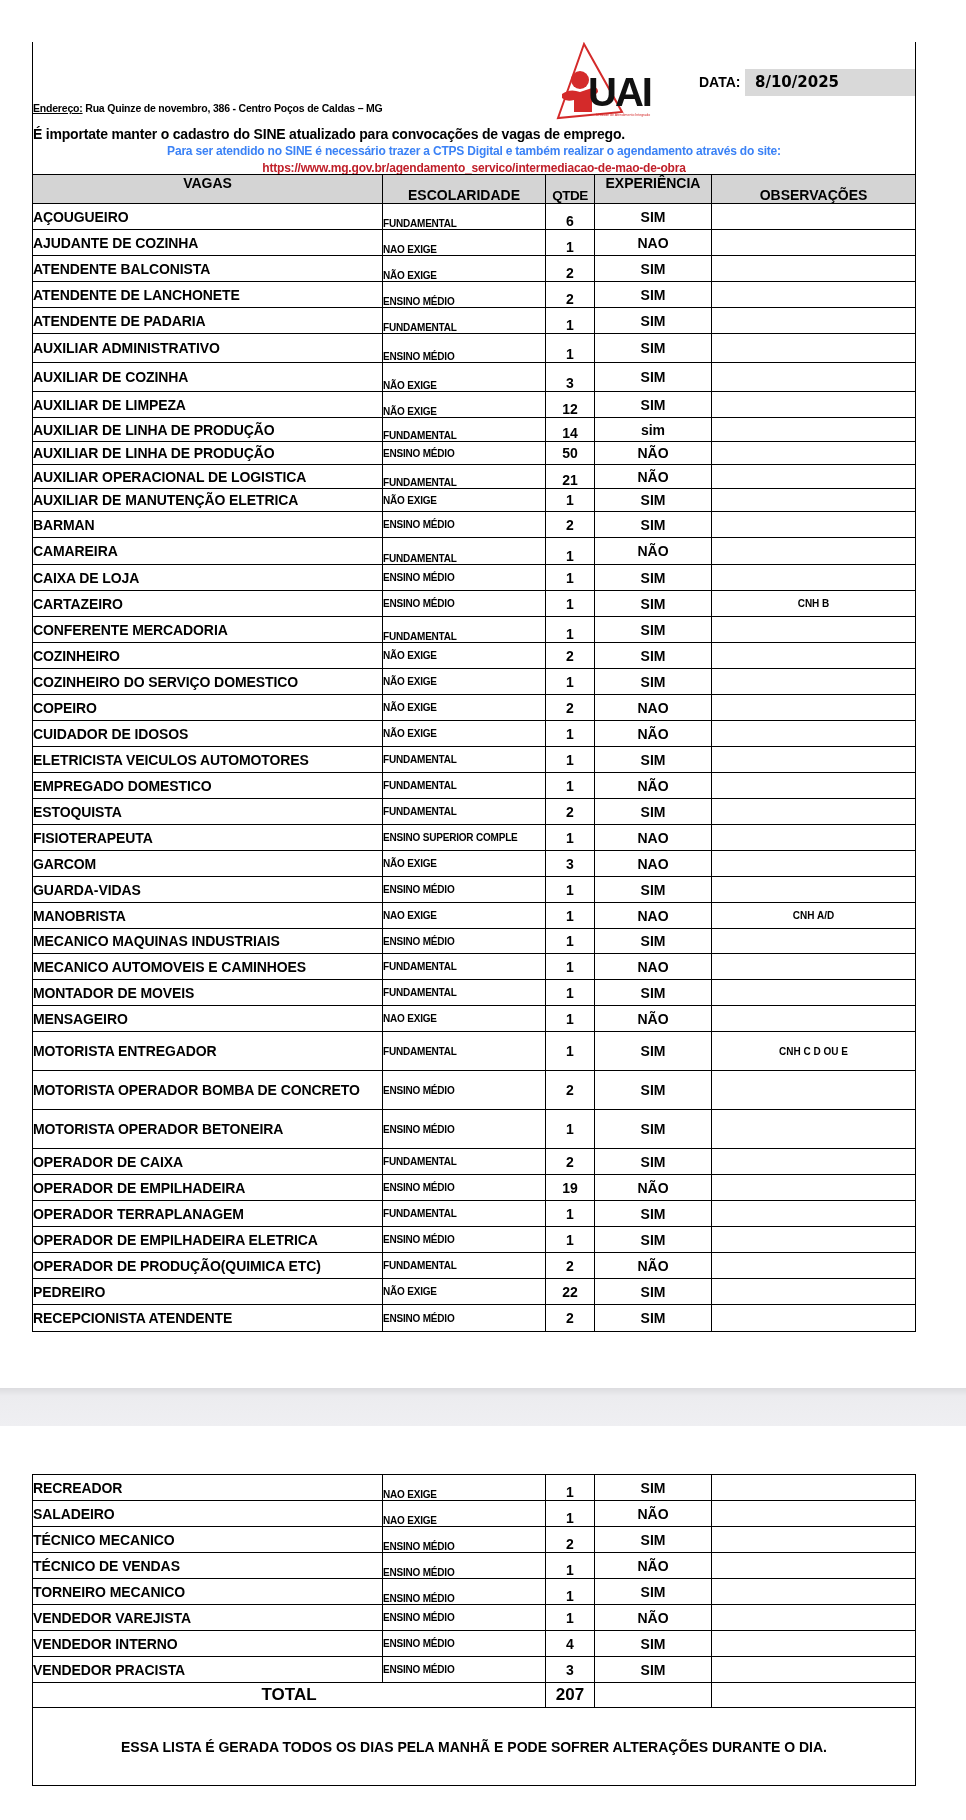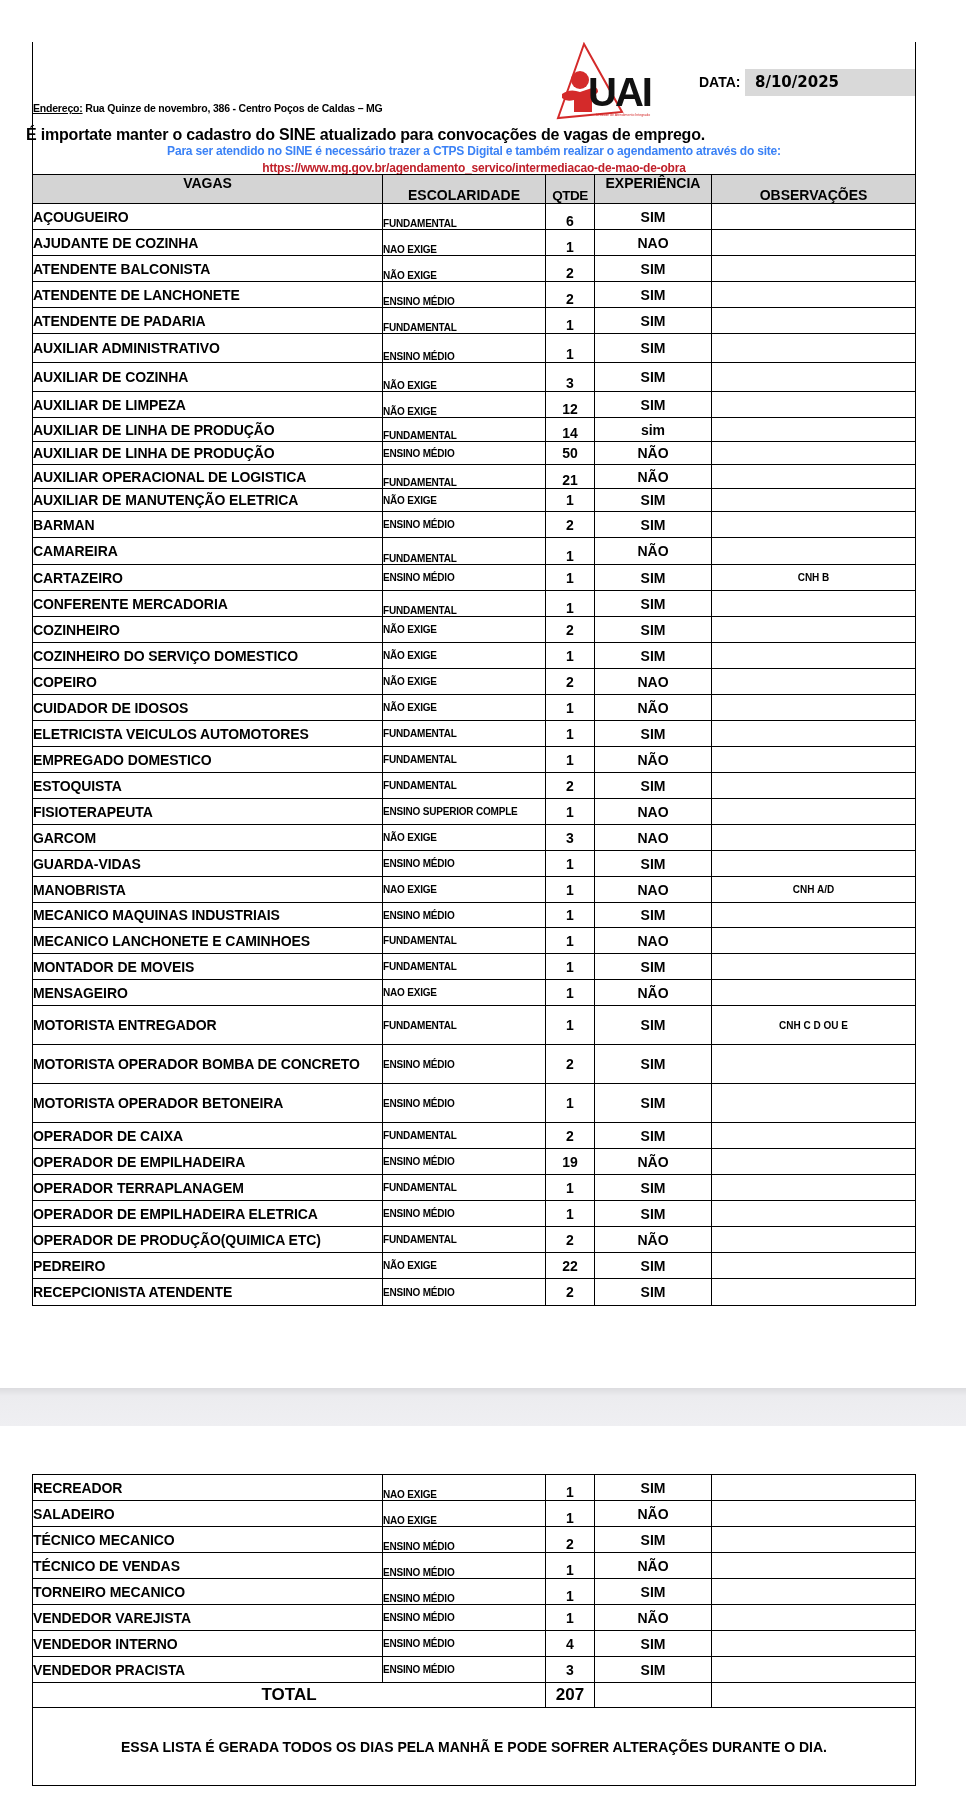--- a/index.html
+++ b/index.html
@@ -13,21 +13,21 @@
   .page2 { top:1426px; height:394px; }
   .frame-left { position:absolute; left:32px; top:42px; width:1px; height:132px; background:#000; }
   .frame-right { position:absolute; left:915px; top:42px; width:1px; height:132px; background:#000; }
   .logo { position:absolute; left:552px; top:42px; width:112px; height:80px; }
   .data-label { position:absolute; left:691px; top:74px; font-size:14px; font-weight:bold;margin-left:8px; }
   .date-box { position:absolute; left:745px; top:69px; width:170px; height:27px; background:#d9d9d9;
               font-size:15px; font-weight:bold; line-height:27px; padding-left:10px; box-sizing:border-box;
               font-family:"DejaVu Sans", sans-serif; }
   .addr { position:absolute; left:33px; top:102px; font-size:10.5px; font-weight:bold; letter-spacing:-0.2px; }
   .addr u { text-decoration:underline; }
-  .notice { position:absolute; left:26px; top:126px; font-size:16px; font-weight:bold; letter-spacing:-0.2px; }
+  .notice { position:absolute; left:33px; top:126px; font-size:14px; font-weight:bold; letter-spacing:-0.2px; }
   .red1 { position:absolute; left:33px; top:144px; width:882px; text-align:center; color:#3b82f6;
           font-size:12px; font-weight:bold; letter-spacing:-0.2px; }
   .red2 { position:absolute; left:33px; top:161px; width:882px; text-align:center; color:#c0202a;
           font-size:12px; font-weight:bold; letter-spacing:-0.2px; }
   table.grid { position:absolute; left:32px; border-collapse:collapse; table-layout:fixed; width:884px; }
   table.grid td, table.grid th { border:1.5px solid #000; padding:0; overflow:hidden; white-space:nowrap; }
   .c-vaga { width:350px; }
   .c-esc { width:163px; }
   .c-qt { width:49px; }
   .c-exp { width:117px; }
@@ -185,20 +185,27 @@
           <td class="obs"></td>
         </tr>
         <tr style="height: 27px;">
           <td class="vaga">CAMAREIRA</td>
           <td class="esc">FUNDAMENTAL</td>
           <td class="qt">1</td>
           <td class="exp">NÃO</td>
           <td class="obs"></td>
         </tr>
         <tr style="height: 26px;">
+          <td class="vaga">CAIXA DE LOJA</td>
+          <td class="esc mid">ENSINO MÉDIO</td>
+          <td class="qt mid">1</td>
+          <td class="exp">SIM</td>
+          <td class="obs"></td>
+        </tr>
+        <tr style="height: 26px;">
           <td class="vaga">CARTAZEIRO</td>
           <td class="esc mid">ENSINO MÉDIO</td>
           <td class="qt mid">1</td>
           <td class="exp">SIM</td>
           <td class="obs">CNH B</td>
         </tr>
         <tr style="height: 26px;">
           <td class="vaga">CONFERENTE MERCADORIA</td>
           <td class="esc">FUNDAMENTAL</td>
           <td class="qt">1</td>
@@ -283,21 +290,21 @@
           <td class="obs">CNH A/D</td>
         </tr>
         <tr style="height: 25px;">
           <td class="vaga">MECANICO MAQUINAS INDUSTRIAIS</td>
           <td class="esc mid">ENSINO MÉDIO</td>
           <td class="qt mid">1</td>
           <td class="exp">SIM</td>
           <td class="obs"></td>
         </tr>
         <tr style="height: 26px;">
-          <td class="vaga">MECANICO LANCHONETE E CAMINHOES</td>
+          <td class="vaga">MECANICO AUTOMOVEIS E CAMINHOES</td>
           <td class="esc mid">FUNDAMENTAL</td>
           <td class="qt mid">1</td>
           <td class="exp">NAO</td>
           <td class="obs"></td>
         </tr>
         <tr style="height: 26px;">
           <td class="vaga">MONTADOR DE MOVEIS</td>
           <td class="esc mid">FUNDAMENTAL</td>
           <td class="qt mid">1</td>
           <td class="exp">SIM</td>

